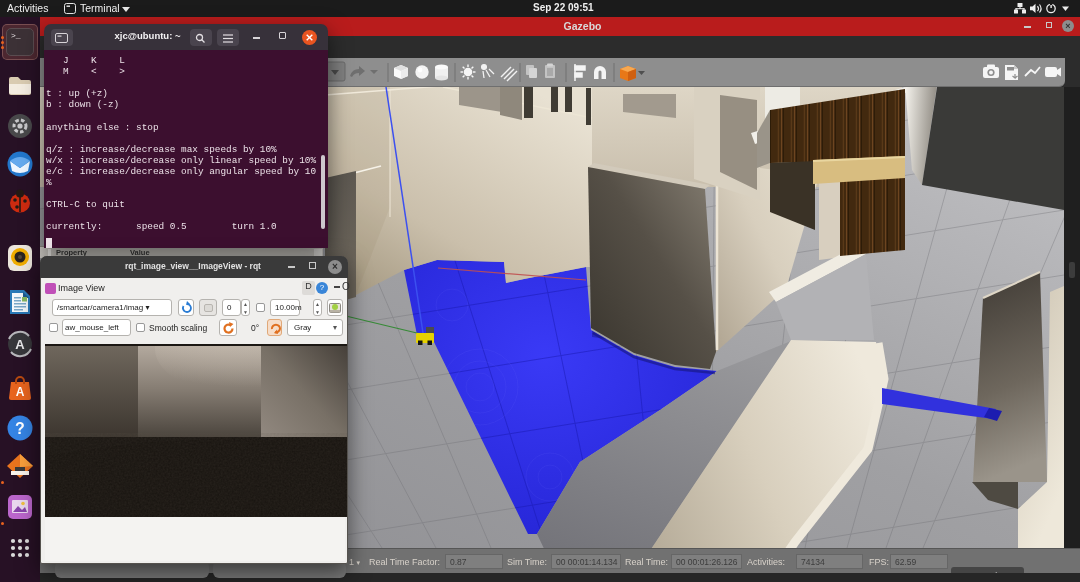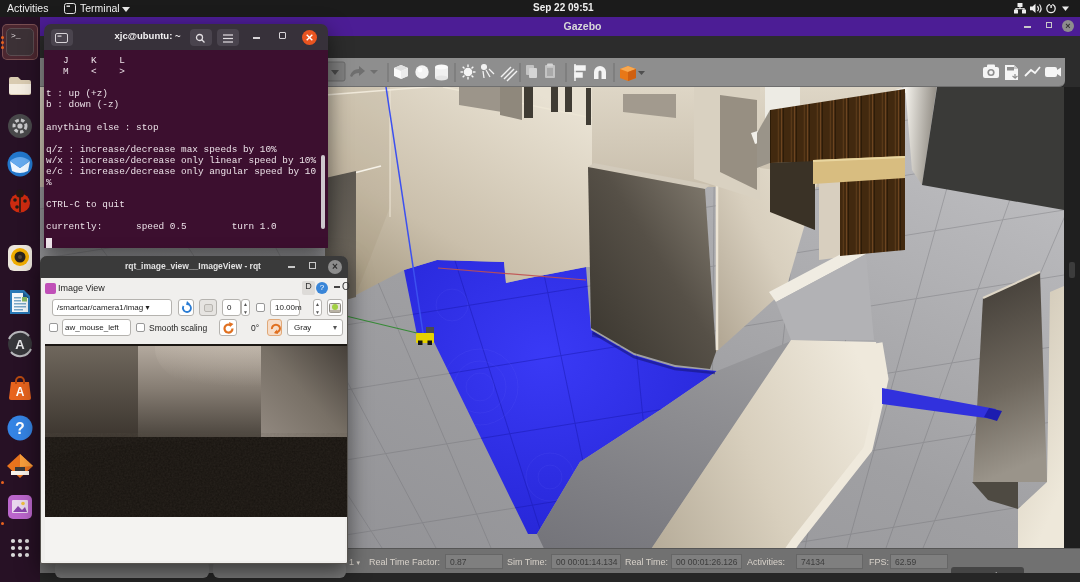--- a/index.html
+++ b/index.html
@@ -8,21 +8,21 @@
 #topbar{left:0;top:0;width:1080px;height:17px;background:#1b1b1b;color:#f0f0f0;font-size:10.5px;}
 #topbar .act{left:7px;top:2px;}
 #topbar .term{left:80px;top:2px;}
 #topbar .clock{left:533px;top:2px;font-weight:bold;font-size:10px;}
 
 #dock{left:0;top:17px;width:40px;height:565px;background:#271125;}
 .dicon{position:absolute;left:6px;width:28px;height:28px;}
 .ddot{position:absolute;left:1px;width:3px;height:3px;border-radius:50%;background:#e8621e;}
 
 #gazebo{left:40px;top:17px;width:1040px;height:565px;background:#2d2d2d;}
-#gz-title{left:0;top:0;width:1040px;height:19px;background:#4c1d95;color:#d9d9d9;padding-left:45px;}
+#gz-title{left:0;top:0;width:1040px;height:19px;background:#b91c1c;color:#d9d9d9;padding-left:45px;}
 #gz-title .t{width:100%;text-align:center;font-weight:bold;font-size:10.5px;margin-top:3px;}
 #gz-menu{left:0;top:19px;width:1040px;height:22px;background:#2c2c2c;}
 #gz-toolbar{left:0;top:41px;width:1040px;height:29px;background:#2c2c2c;}
 #gz-toolbar .bar{position:absolute;left:0;top:0;width:1025px;height:29px;background:#8e8e8e;border-radius:0 0 6px 0;border-bottom:1px solid #6f6f6f;}
 #gz-view{left:0;top:70px;width:1024px;height:461px;}
 #gz-rightcol{left:1024px;top:70px;width:16px;height:461px;background:#1f1f1f;}
 #gz-rightcol .h{position:absolute;left:5px;top:175px;width:6px;height:16px;background:#3c3c3c;border-radius:2px;}
 #gz-bottom{left:0;top:531px;width:1040px;height:25px;background:#717171;border-top:1px solid #565656;font-size:9px;color:#d8d2ca;}
 #gz-strip{left:0;top:556px;width:1040px;height:9px;background:#262626;}
 .gzbox{position:absolute;top:5px;height:15px;background:#7f7f7f;border:1px solid #666666;color:#3c3c3c;font-size:8.5px;padding:2px 0 0 4px;}
@@ -465,20 +465,26 @@
     <div class="gzlab" style="left:829px;">FPS:</div>
     <div class="gzbox" style="left:850px;width:58px;">62.59</div>
     <div class="abs" style="left:911px;top:18px;width:73px;height:18px;background:#454545;border-radius:3px;color:#ececec;font-size:8.5px;text-align:center;line-height:18px;">Reset Time</div>
   </div>
   <div id="gz-strip" class="abs"></div>
 </div>
 
 <div class="abs" style="left:55px;top:561px;width:154px;height:17px;background:#7b7b7b;border-radius:6px;"></div>
 <div class="abs" style="left:213px;top:561px;width:133px;height:17px;background:#7b7b7b;border-radius:6px;"></div>
 
+<div id="prop" class="abs">
+  <div class="abs" style="left:8px;top:2px;width:3px;height:8px;background:#f4f2ee;"></div>
+      <div class="abs" style="left:16px;top:1px;font-weight:bold;">Property</div>
+  <div class="abs" style="left:90px;top:1px;font-weight:bold;">Value</div>
+  <div class="abs" style="left:274px;top:2px;width:8px;height:8px;background:#eae8e4;"></div>
+</div>
 
 <div id="terminal" class="win">
   <div id="t-title">
     <div class="tbtn" style="left:7px;"></div>
     <svg class="abs" style="left:11px;top:9px;" width="14" height="11">
           <rect x="0.5" y="0.5" width="12" height="9" rx="1.5" fill="none" stroke="#d8d4d8" stroke-width="1"></rect>
           <rect x="2.5" y="2.5" width="4" height="1.2" fill="#d8d4d8"></rect>
         </svg>
     <div class="abs" style="left:0;width:207px;text-align:center;top:6px;color:#f4f2f4;font-weight:bold;font-size:9.5px;">xjc@ubuntu: ~</div>
     <div class="tbtn" style="left:146px;"></div>

